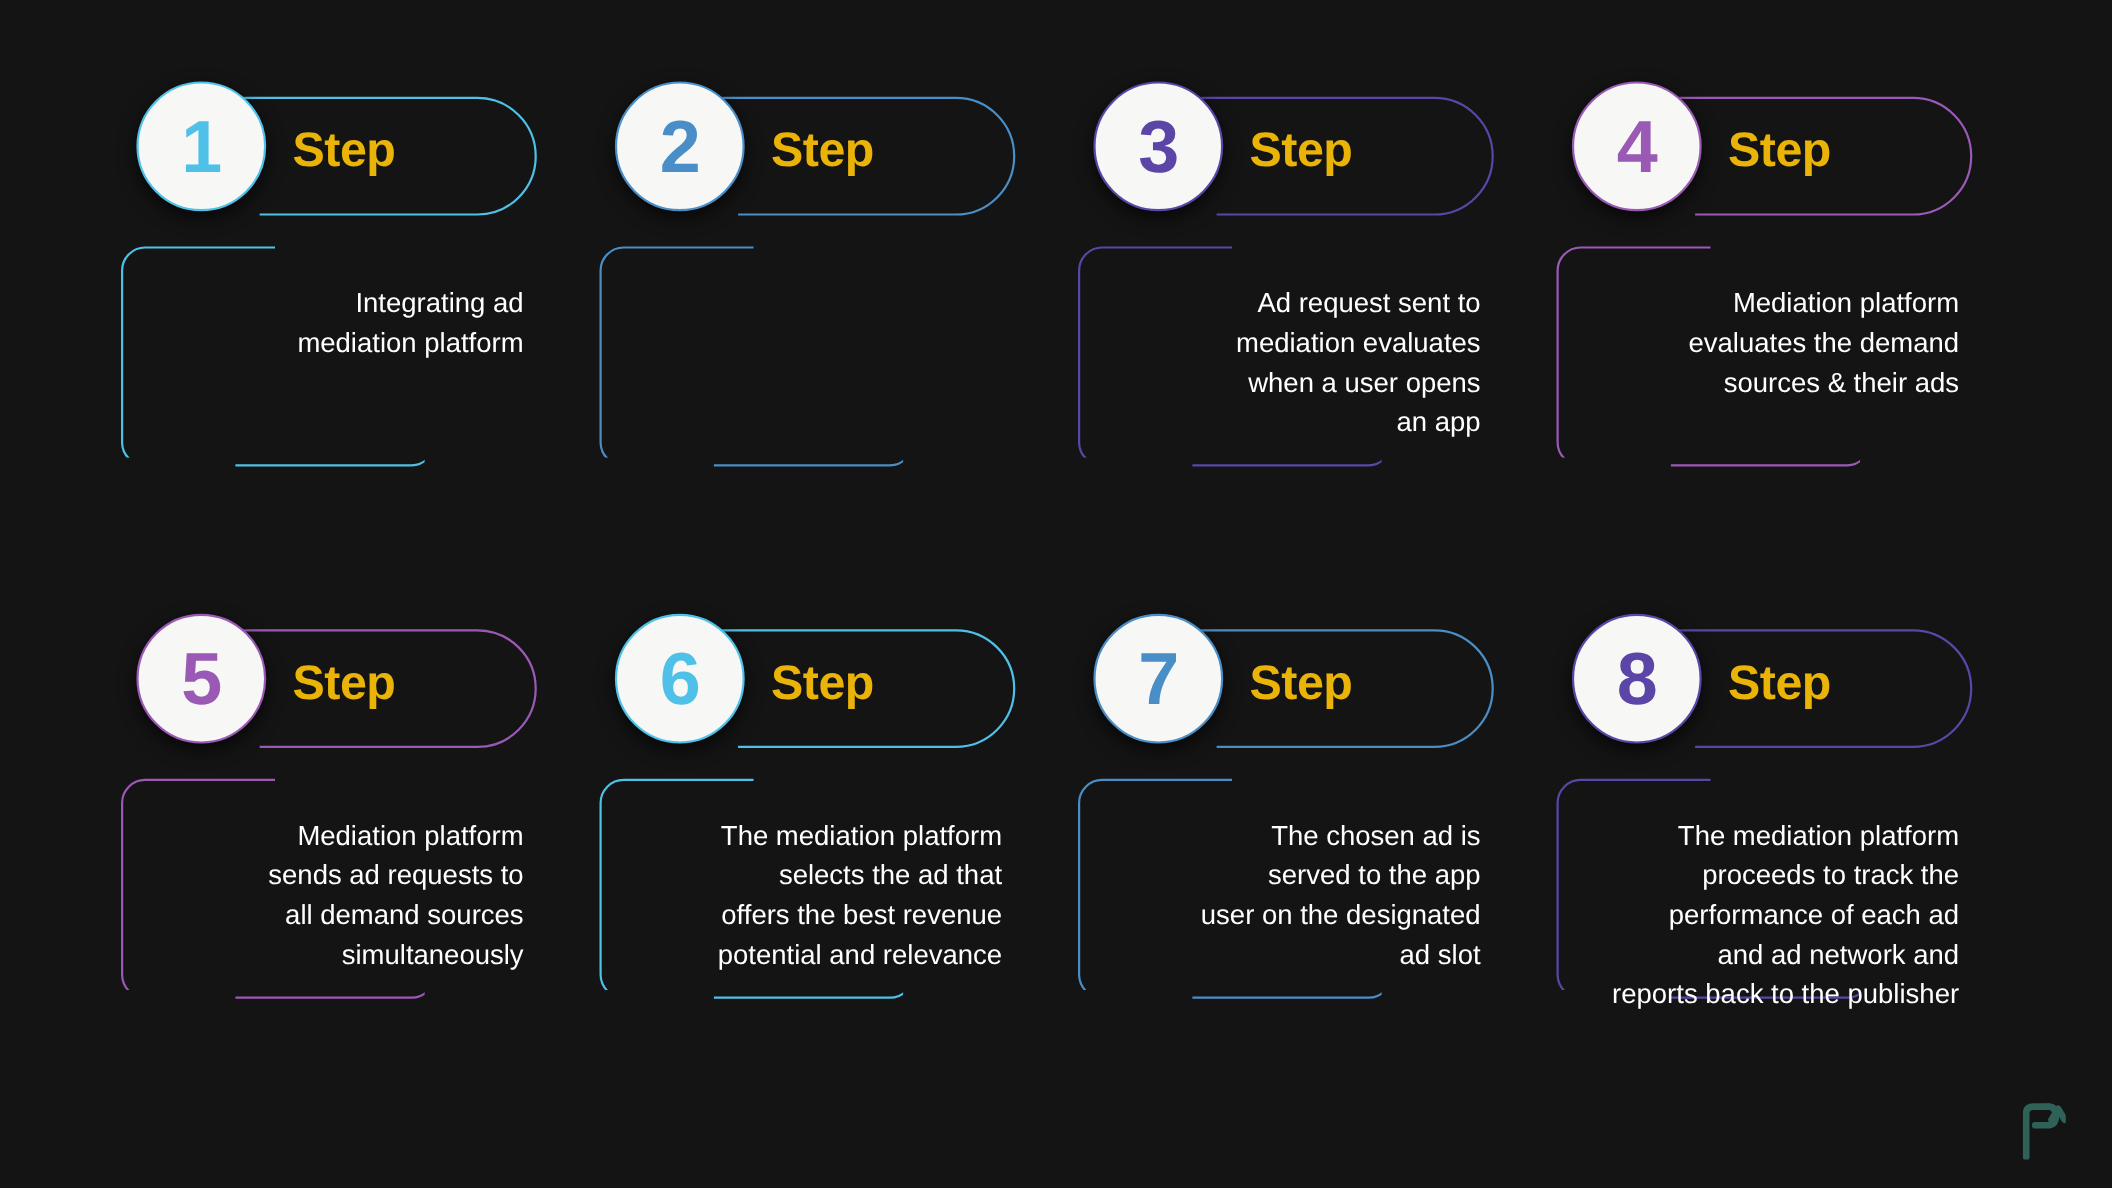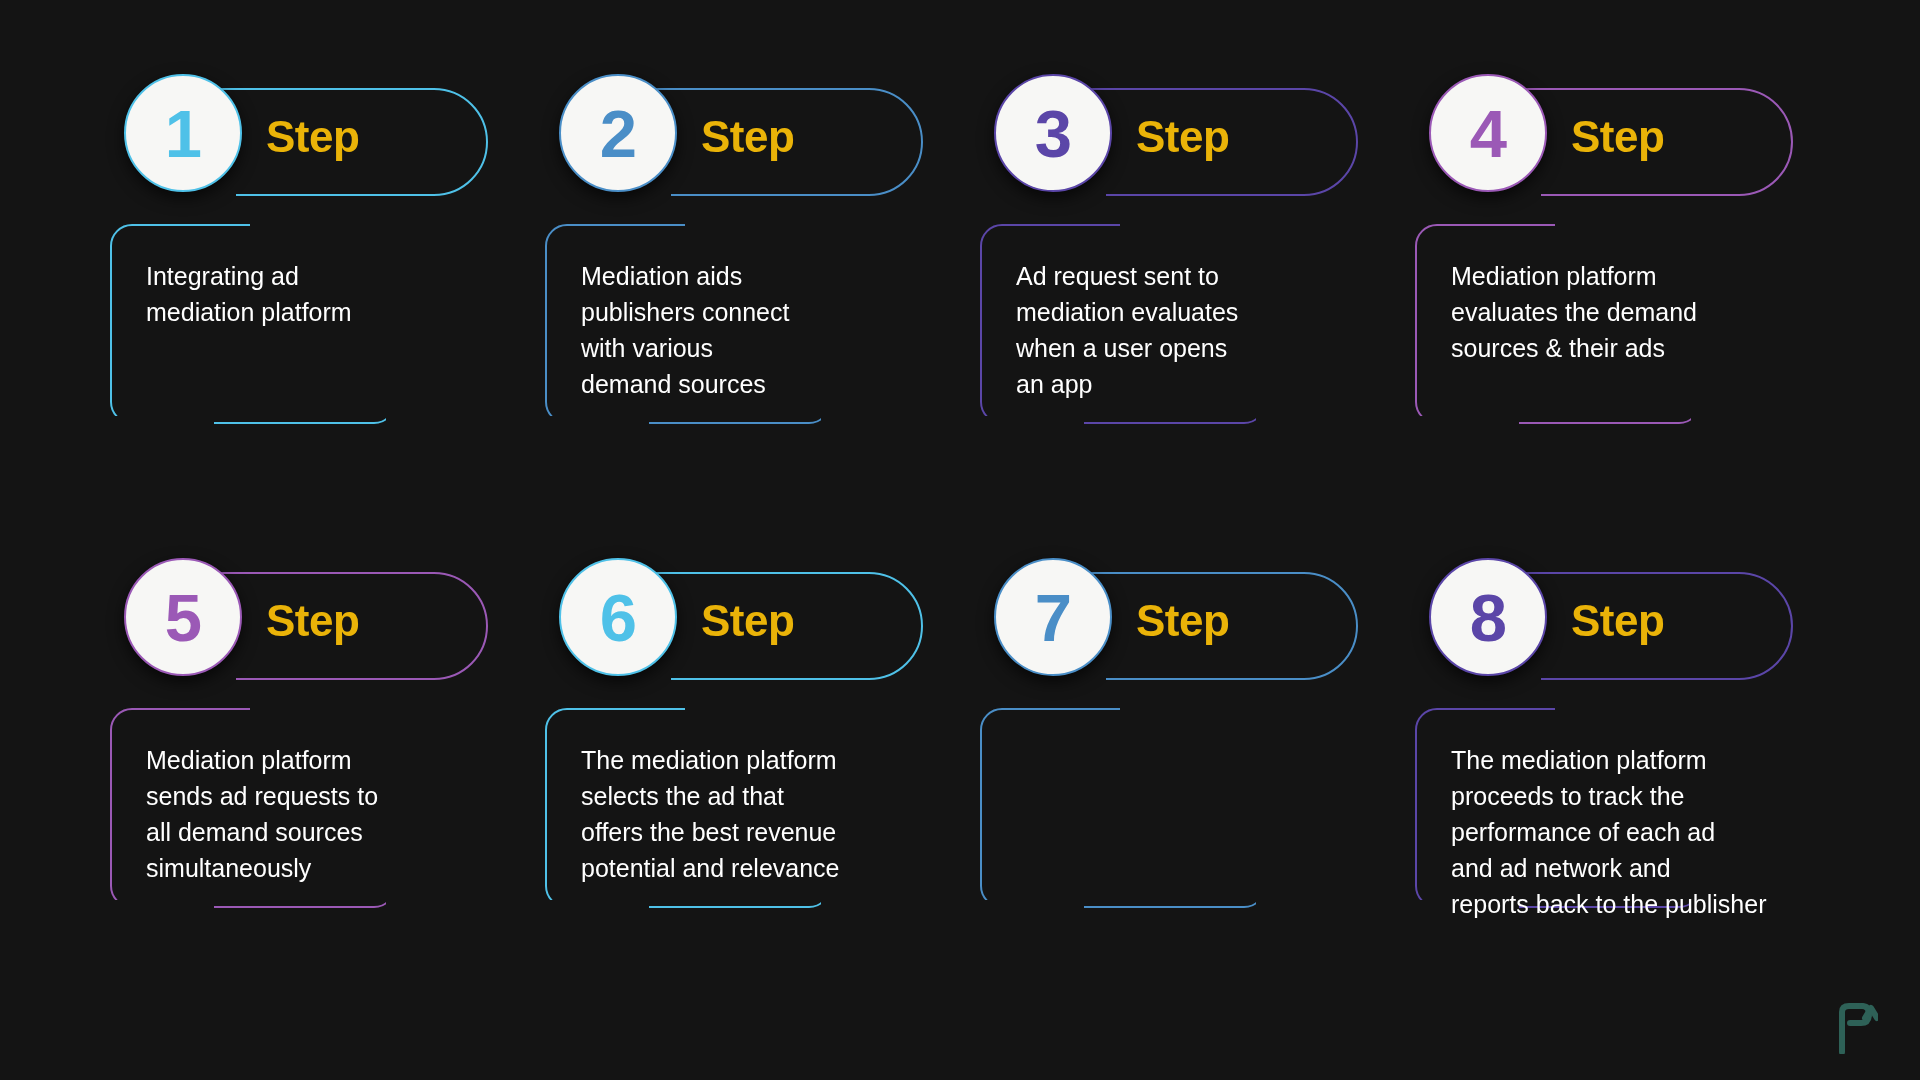--- a/index.html
+++ b/index.html
@@ -72,20 +72,21 @@
     letter-spacing:-0.5px;
     z-index:2;
   }
 
   
   .body-wrap {
     position:relative;
     margin-top:24px;
     margin-left:0px;
     height:210px;
+    text-align:right;
   }
   .bracket {
     position:absolute;
     left:0; top:0;
     width:286px; height:200px;
     border:2px solid var(--c);
     border-radius:22px;
   }
   
   .gap-top {
@@ -158,24 +159,20 @@
       <div class="circle">
         <span class="num">2</span>
       </div>
       <div class="step-label">Step</div>
     </div>
     <div class="body-wrap">
       <div class="bracket"></div>
       <div class="gap-top"></div>
       <div class="gap-right"></div>
       <div class="gap-bottom"></div>
-      <div class="body-text">Mediation aids
-publishers connect
-with various
-demand sources</div>
     </div>
   </div>
 
   <div class="step" style="--c: #5B46A8;">
     <div class="pill-wrap">
       <div class="pill"></div>
       <div class="pill-gap"></div>
       <div class="circle">
         <span class="num">3</span>
       </div>
@@ -262,20 +259,24 @@
       <div class="circle">
         <span class="num">7</span>
       </div>
       <div class="step-label">Step</div>
     </div>
     <div class="body-wrap">
       <div class="bracket"></div>
       <div class="gap-top"></div>
       <div class="gap-right"></div>
       <div class="gap-bottom"></div>
+      <div class="body-text">The chosen ad is
+served to the app
+user on the designated
+ad slot</div>
     </div>
   </div>
 
   <div class="step" style="--c: #5B46A8;">
     <div class="pill-wrap">
       <div class="pill"></div>
       <div class="pill-gap"></div>
       <div class="circle">
         <span class="num">8</span>
       </div>

